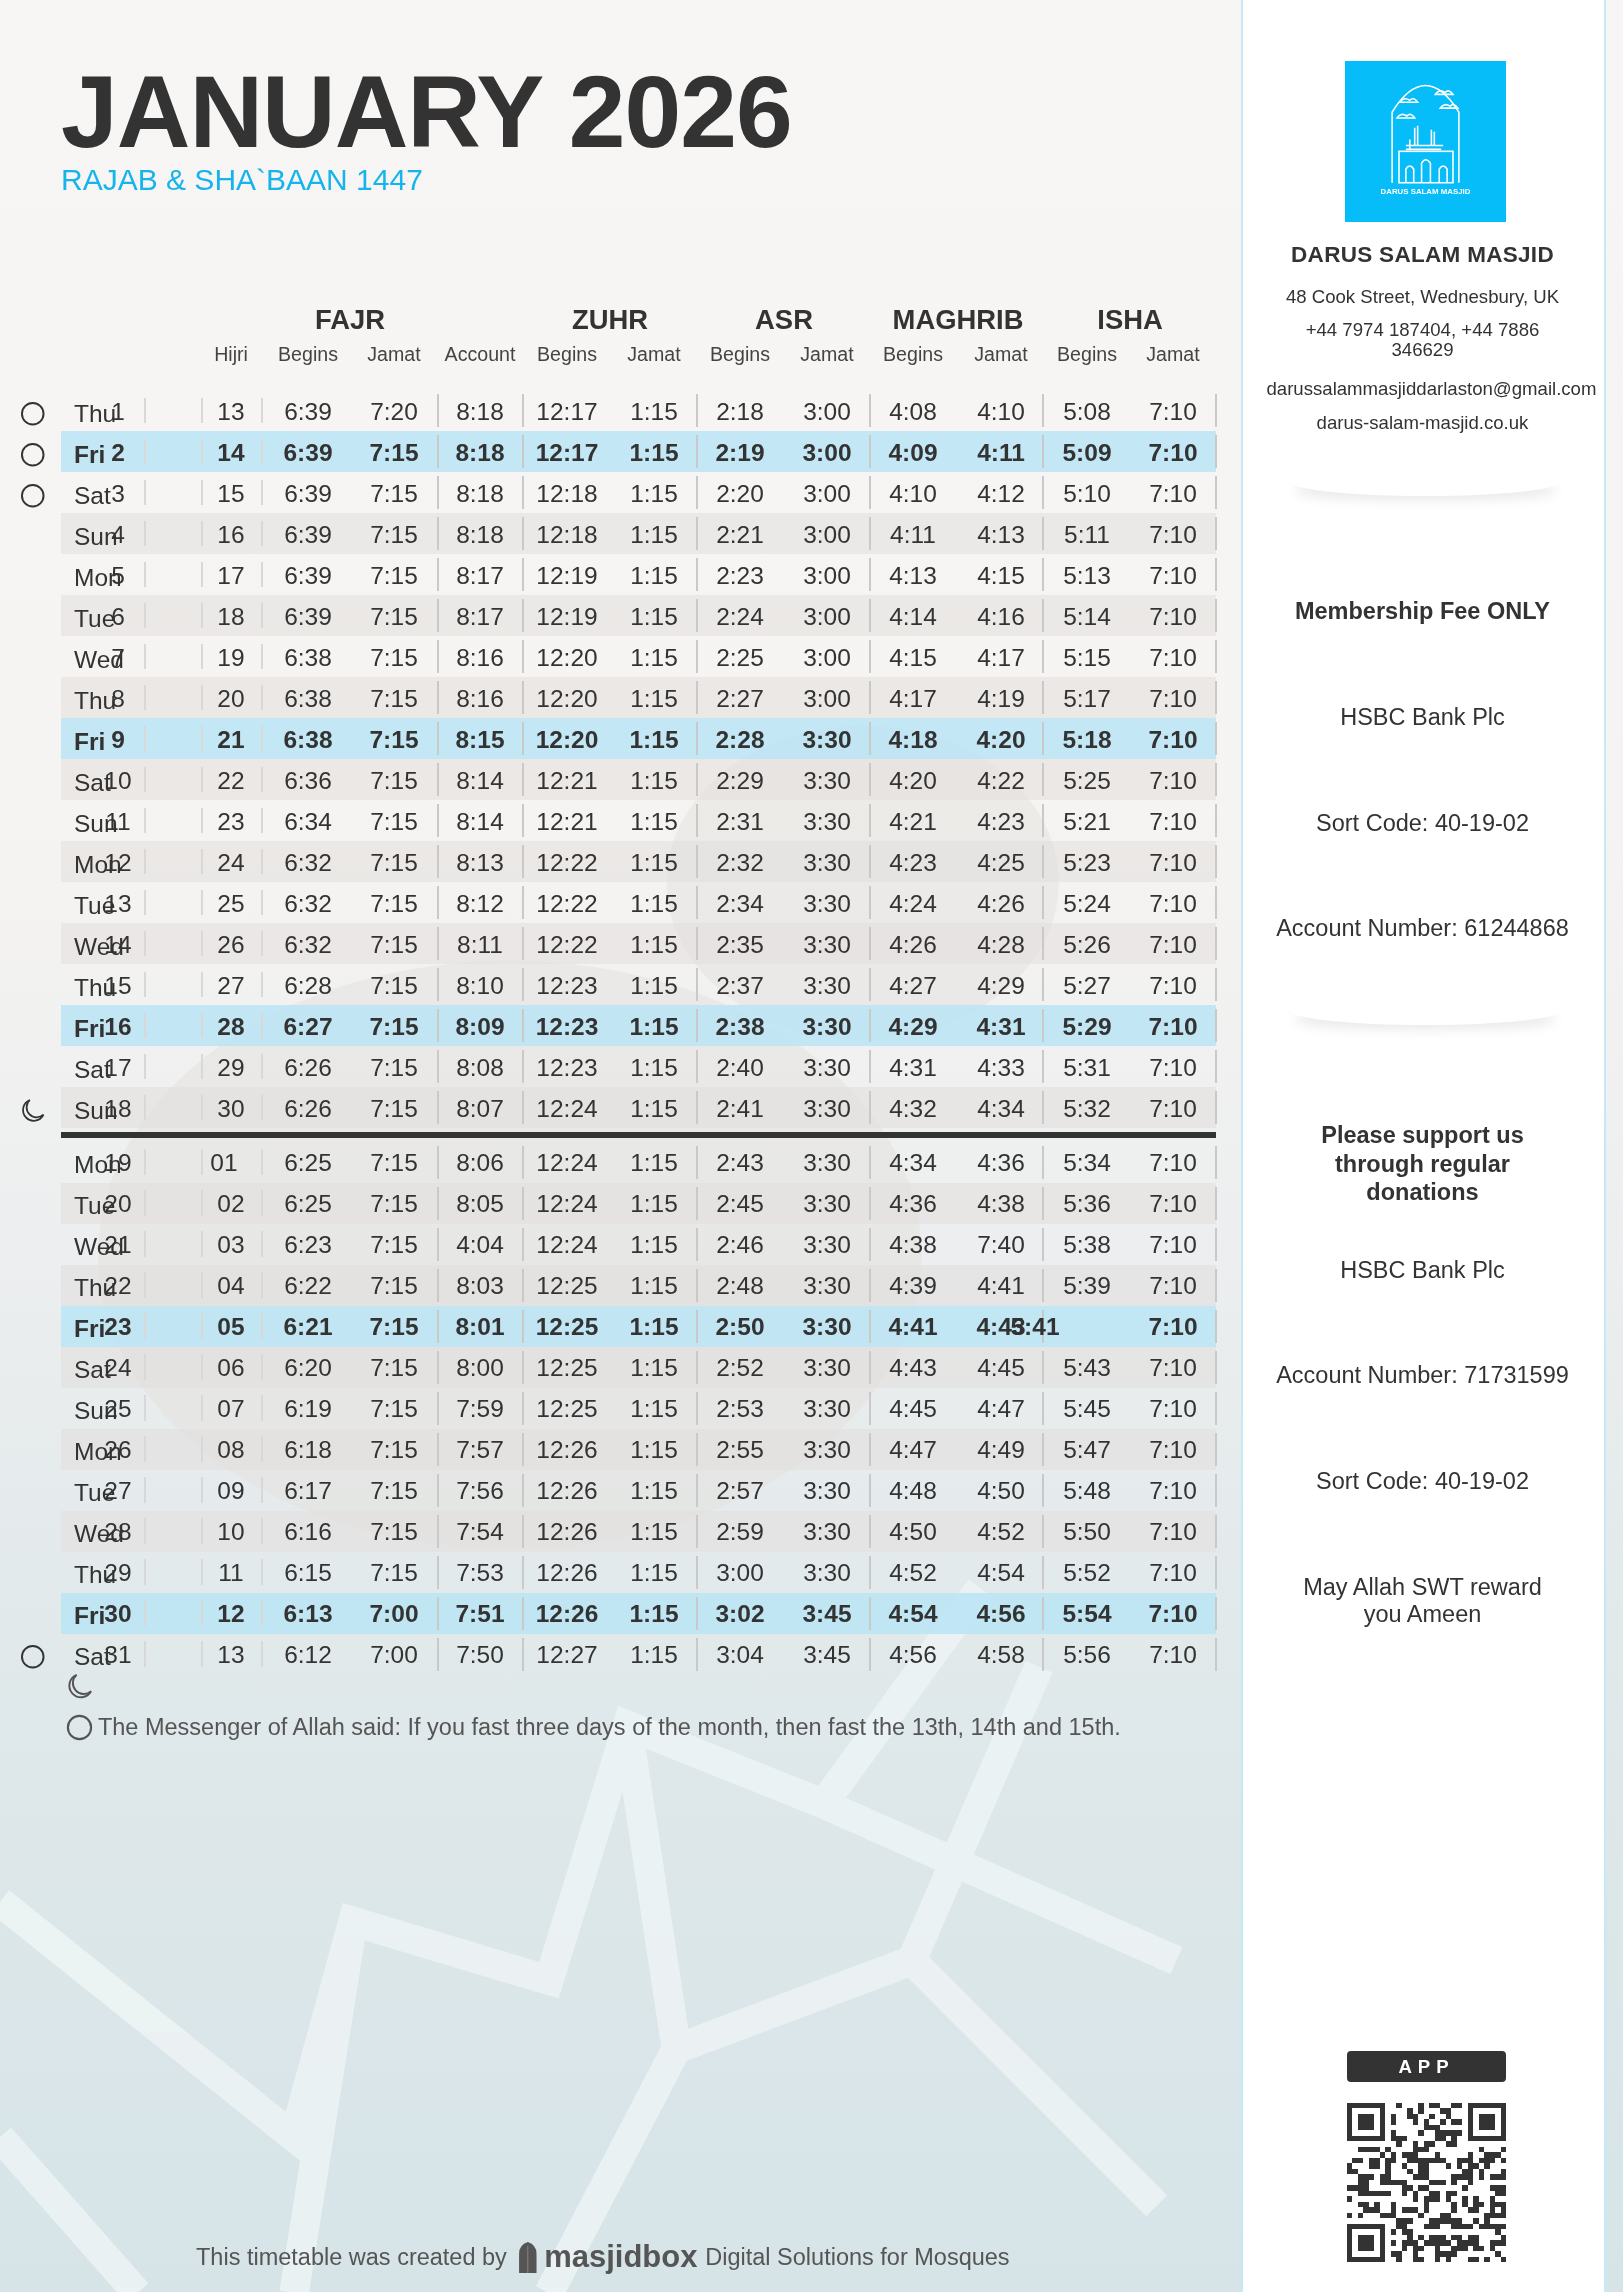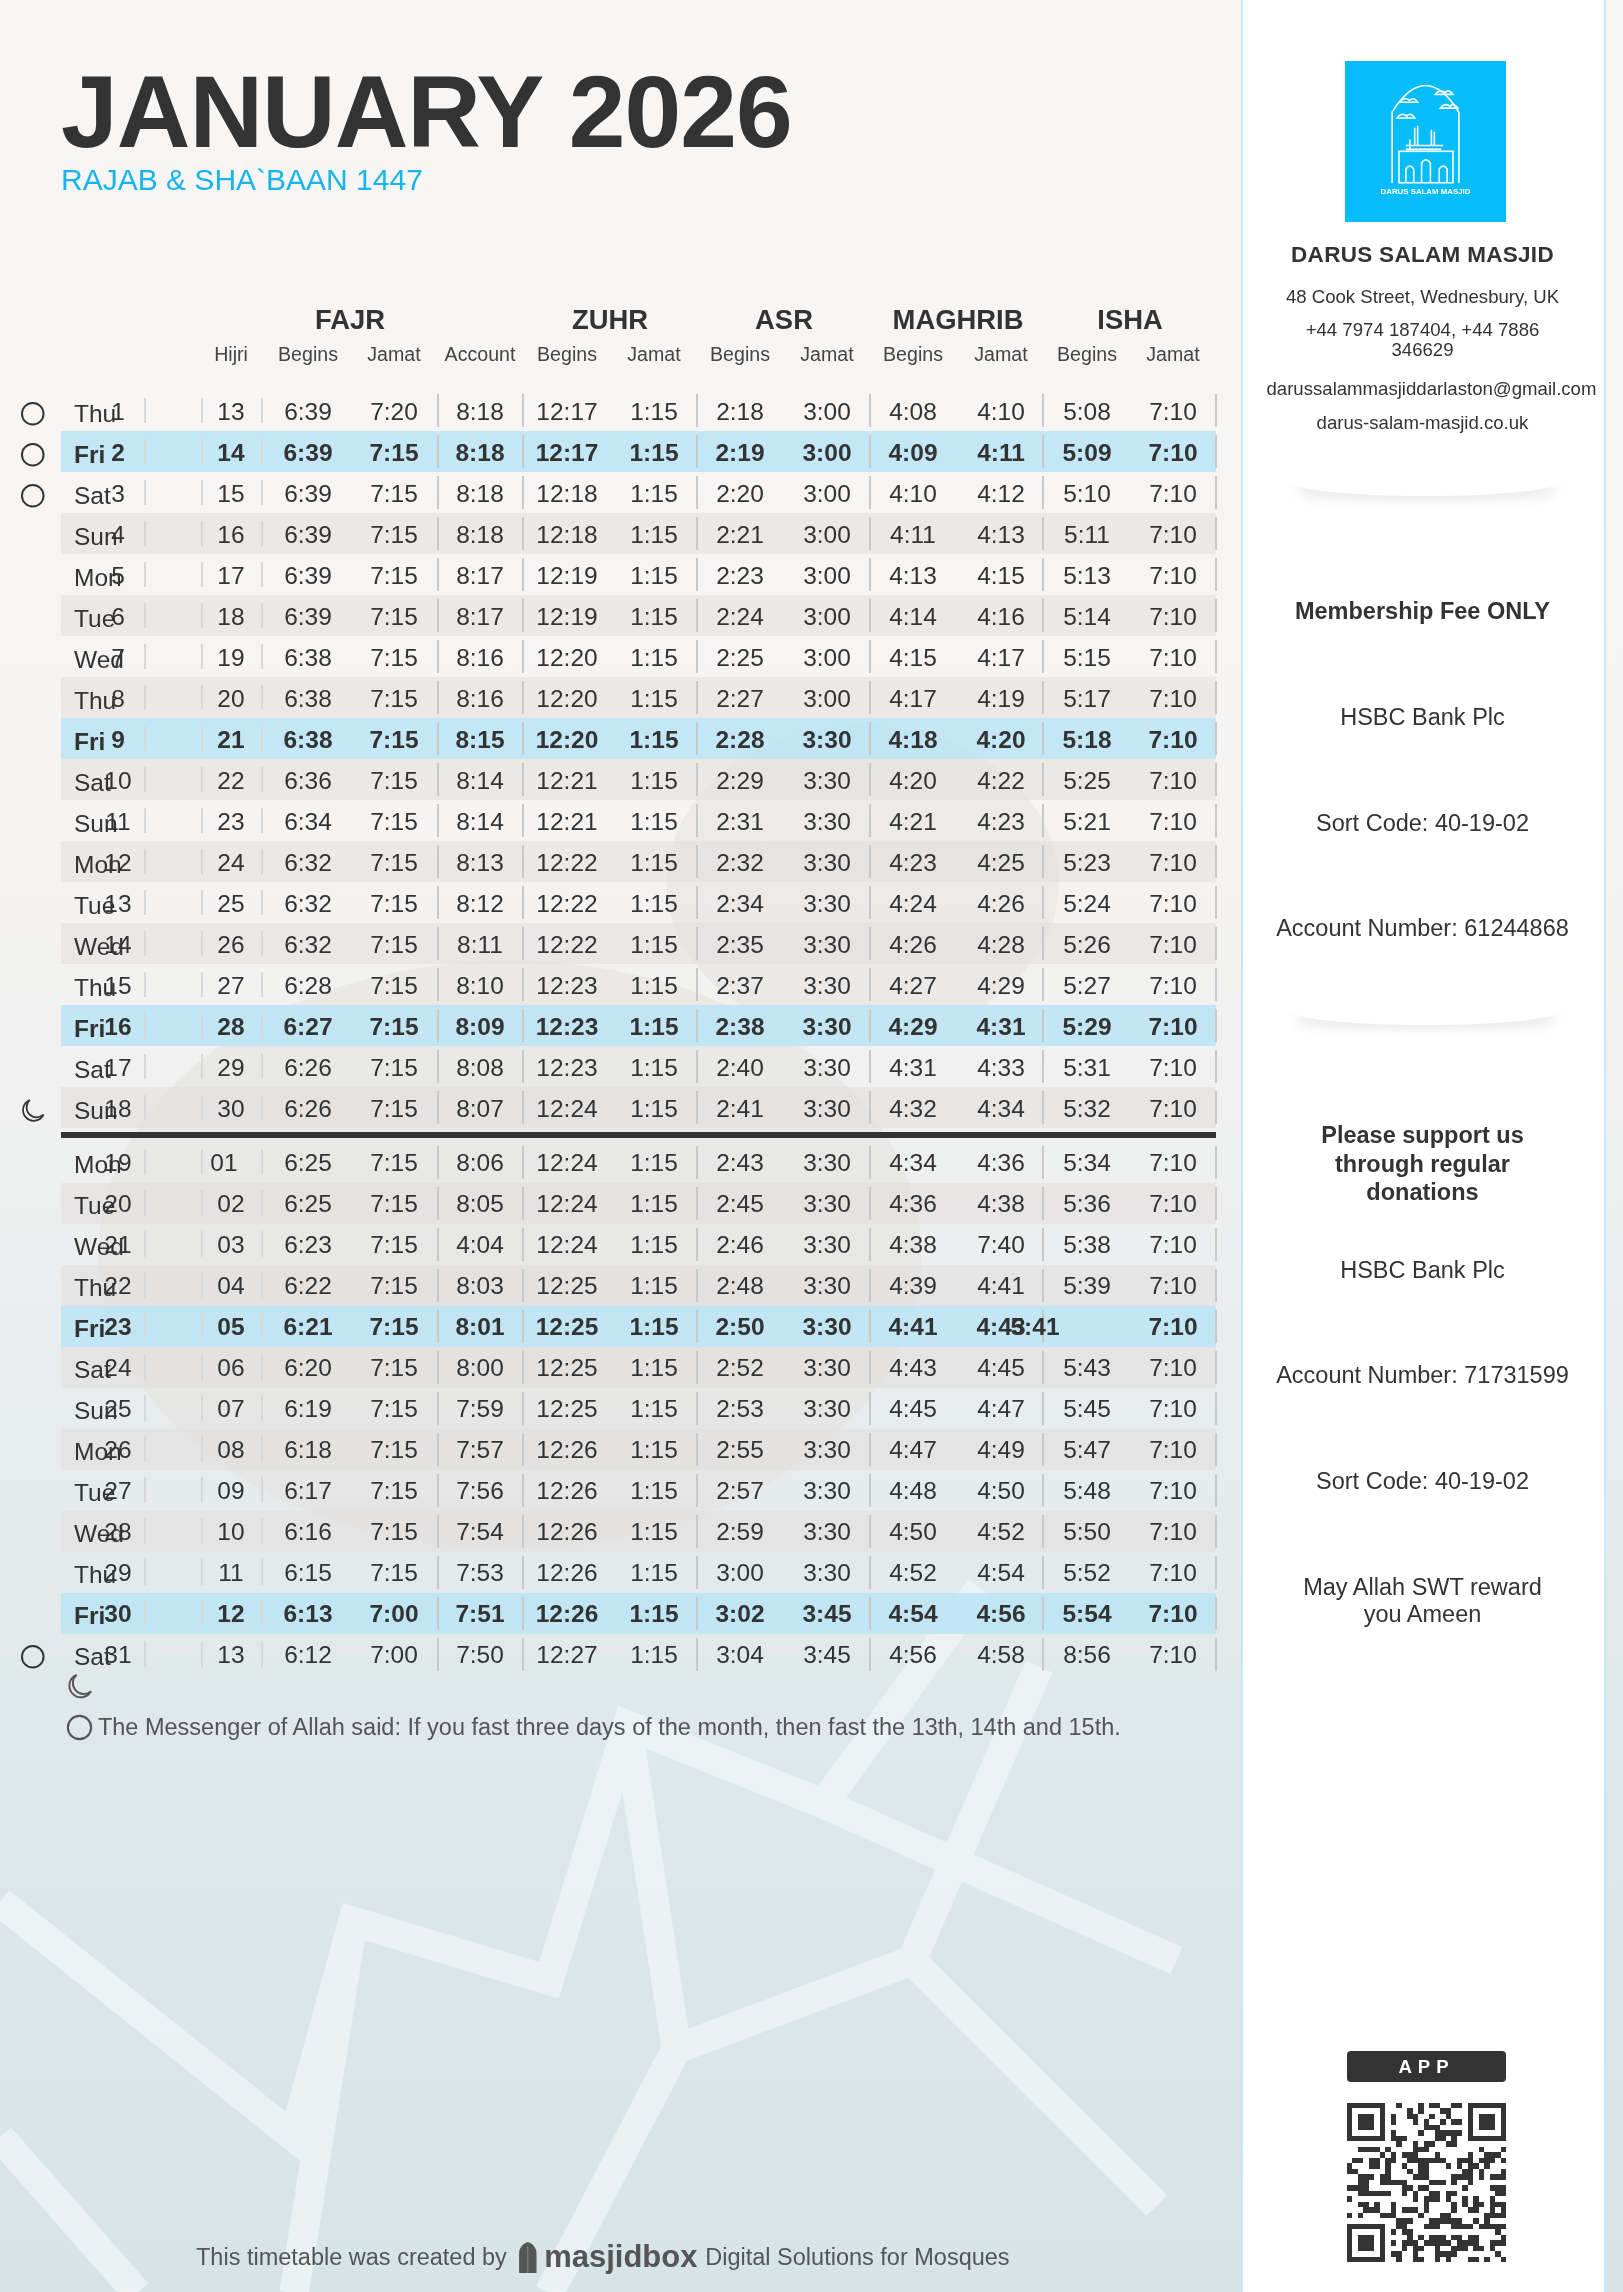--- a/index.html
+++ b/index.html
@@ -913,21 +913,21 @@
         <span class="cell" style="left: 231px;">13</span>
         <span class="cell" style="left: 308px;">6:12</span>
         <span class="cell" style="left: 394px;">7:00</span>
         <span class="cell" style="left: 480px;">7:50</span>
         <span class="cell" style="left: 567px;">12:27</span>
         <span class="cell" style="left: 654px;">1:15</span>
         <span class="cell" style="left: 740px;">3:04</span>
         <span class="cell" style="left: 827px;">3:45</span>
         <span class="cell" style="left: 913px;">4:56</span>
         <span class="cell" style="left: 1001px;">4:58</span>
-        <span class="cell" style="left: 1087px;">8:56</span>
+        <span class="cell" style="left: 1087px;">5:56</span>
         <span class="cell" style="left: 1173px;">7:10</span>
       </div>
     </div>
 </div>
 
 <div class="notes">
   <div class="note">
     <svg width="29" height="29" viewBox="0 0 30 30">
         <path d="M12 3 A12 12 0 1 0 27 20 A10 10 0 0 1 12 3 Z" fill="none" stroke="#555" stroke-width="2"></path>
       </svg>

